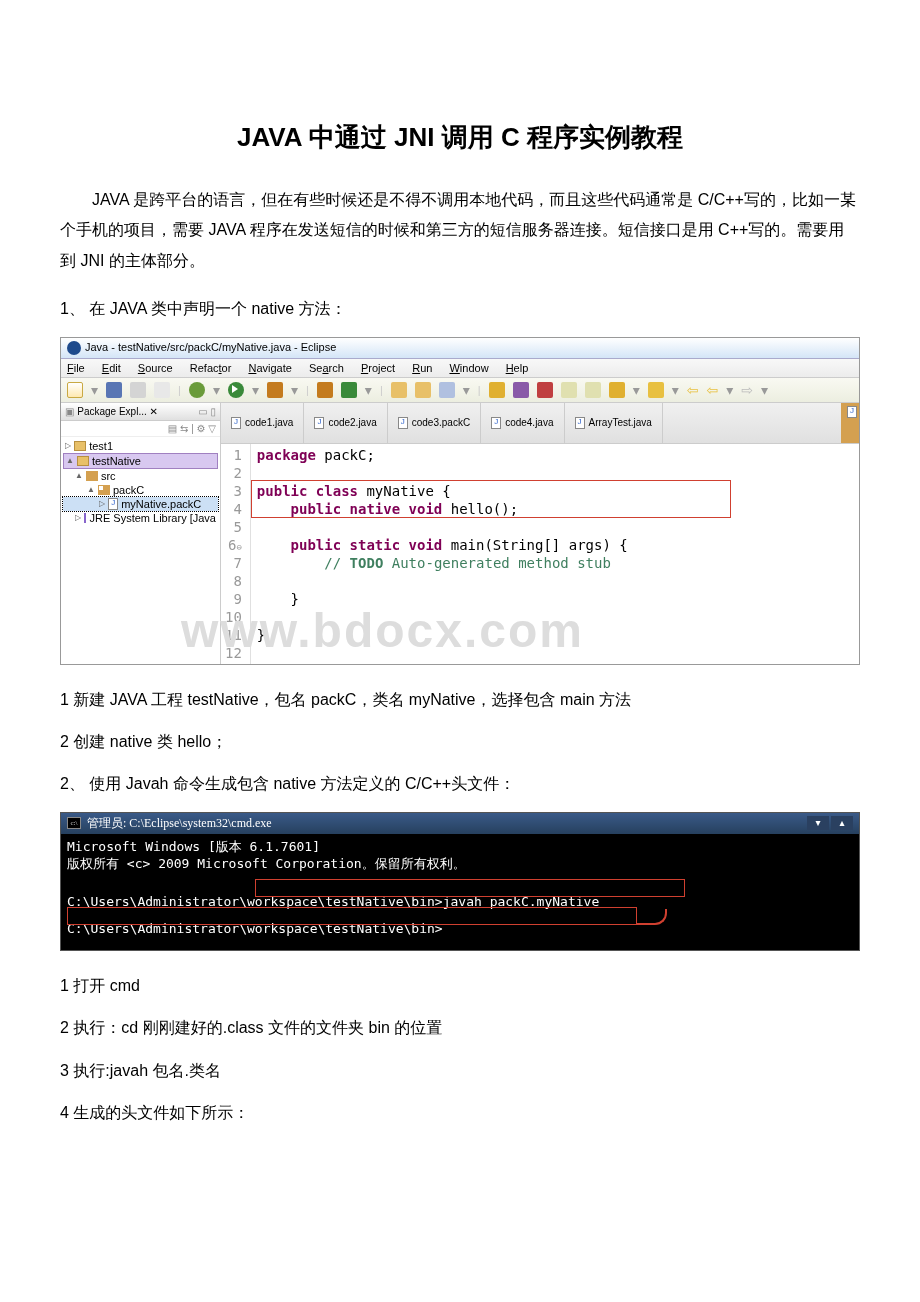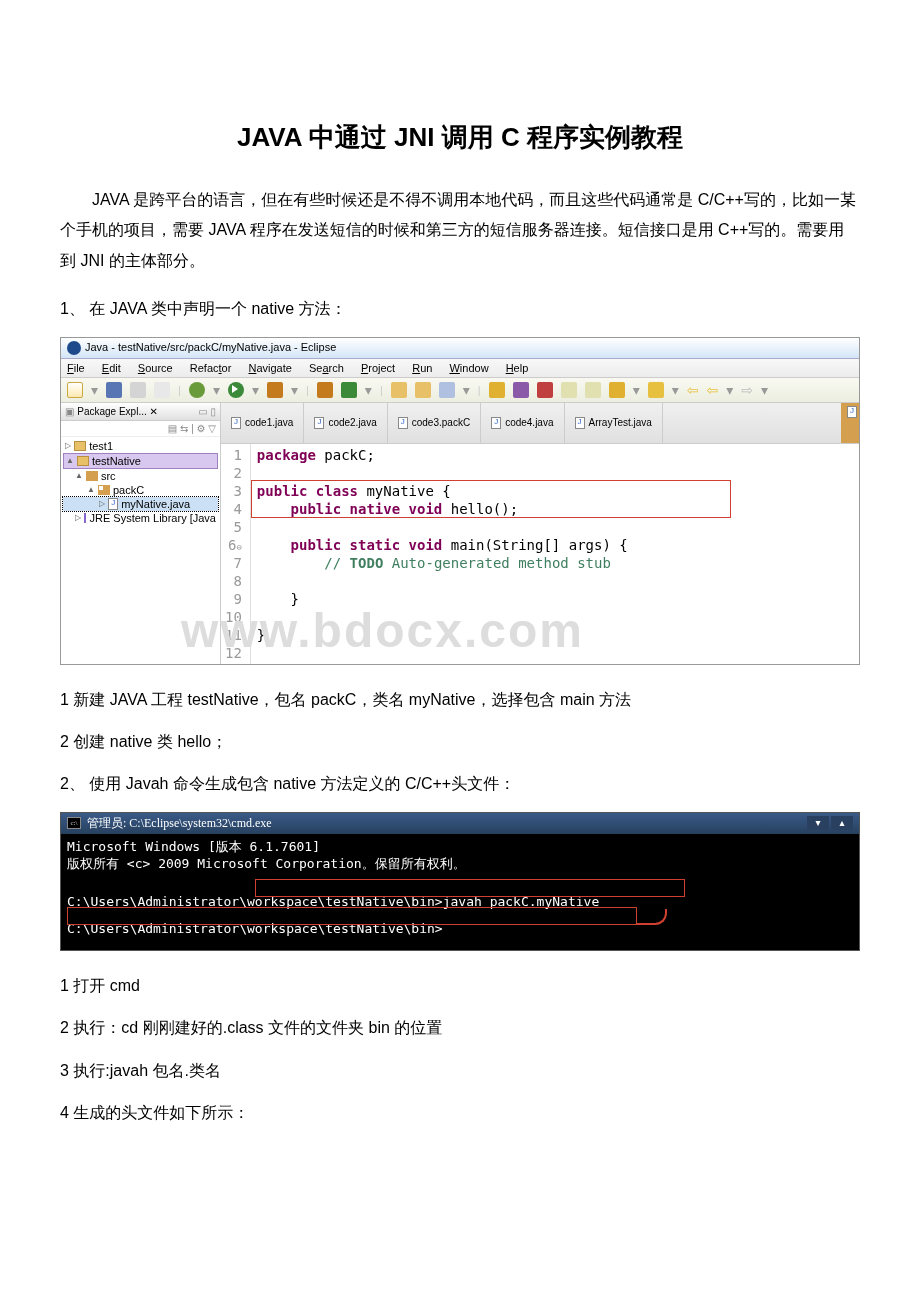--- a/index.html
+++ b/index.html
@@ -158,21 +158,21 @@
             <span>src</span>
           </div>
         <div class="tree-item tree-indent2">
             <span class="tri">▲</span>
             <span class="ico-pkg"></span>
             <span>packC</span>
           </div>
         <div class="tree-item tree-indent3 tree-sel">
             <span class="tri">▷</span>
             <span class="ico-java"></span>
-            <span>myNative.java</span>
+            <span>myNative.packC</span>
           </div>
         <div class="tree-item tree-indent1">
             <span class="tri">▷</span>
             <span class="ico-lib"></span>
             <span>JRE System Library [Java</span>
           </div>
       </div>
     </div>
     <div class="ec-editor">
       <div class="ec-tabs">

